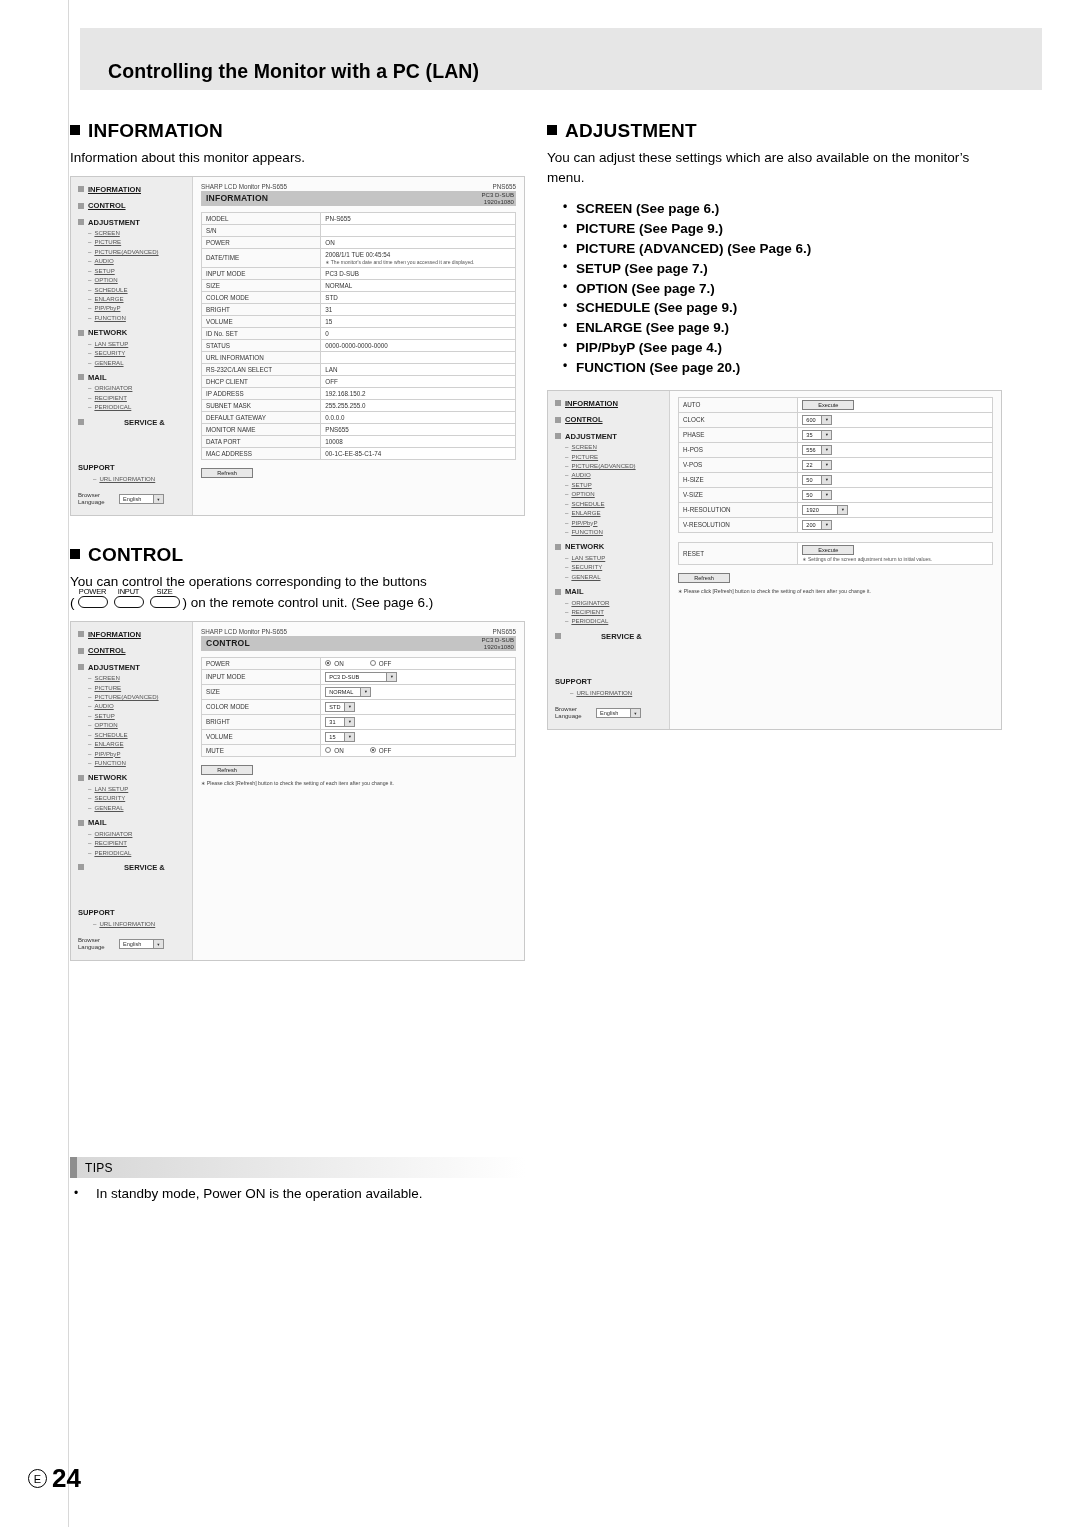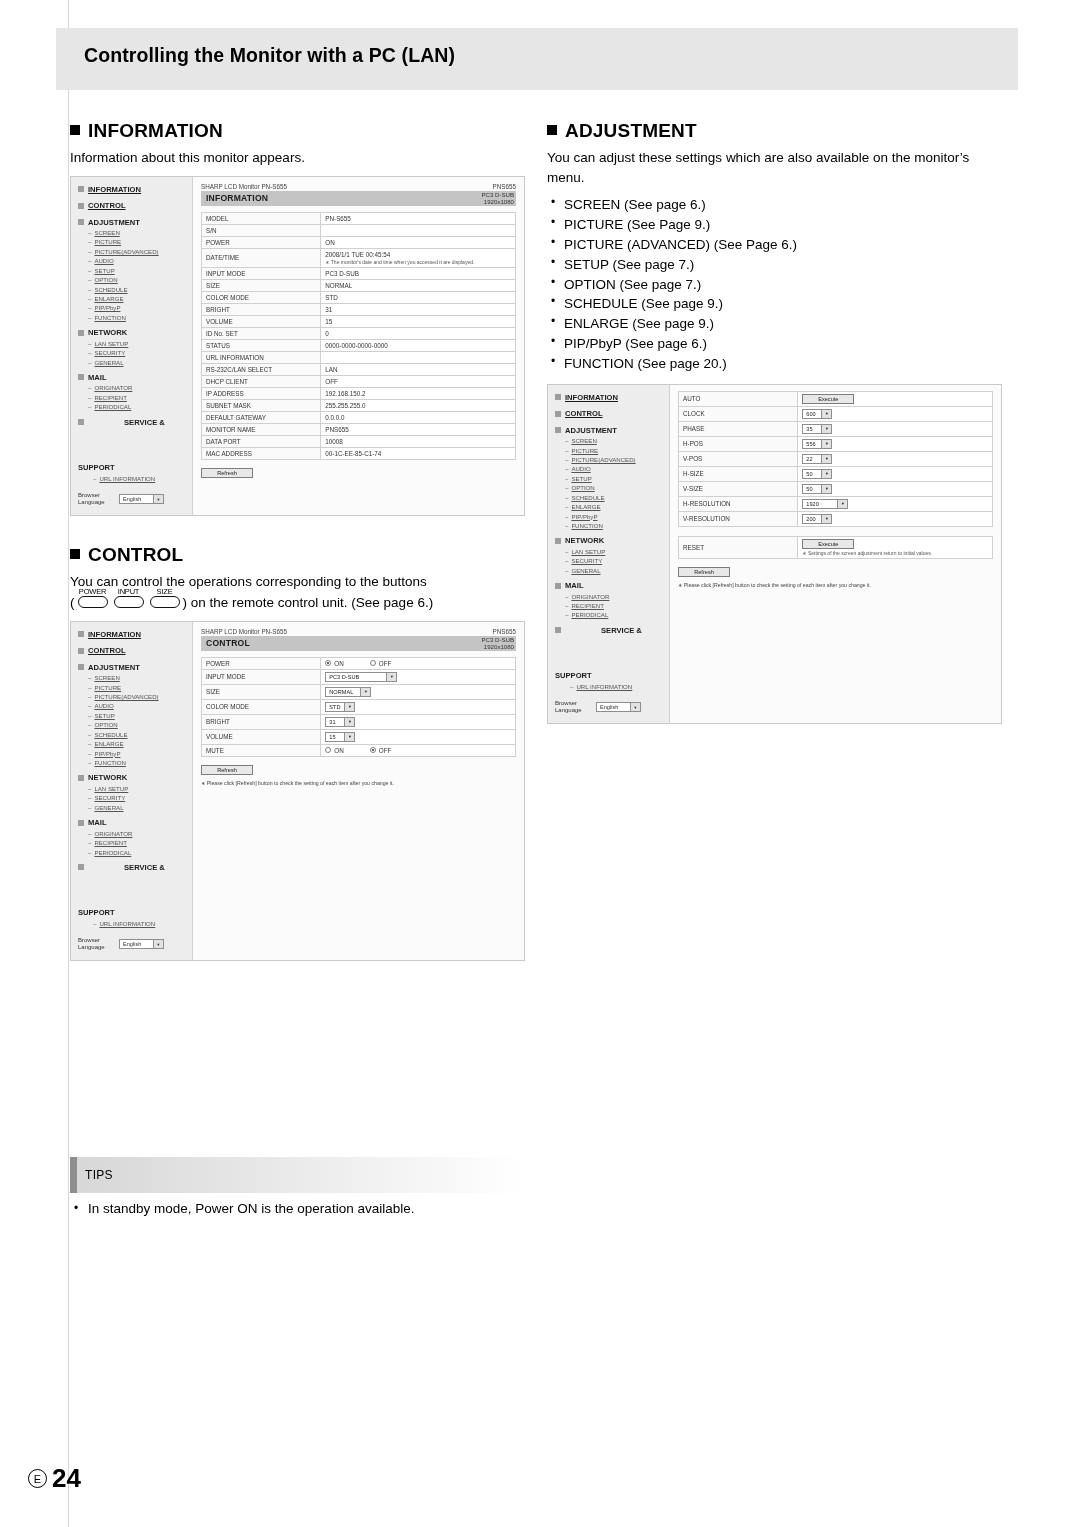--- a/index.html
+++ b/index.html
@@ -10,41 +10,41 @@
     font-family:"Liberation Sans", sans-serif;
     color:#000;
     position:relative;
     overflow:hidden;
   }
   .page-rule {
     position:absolute; left:68px; top:0; width:1px; height:1527px;
     background:#d8d8d8;
   }
   .page-header {
-    position:absolute; left:56px; top:28px; width:962px; height:62px;
+    position:absolute; left:80px; top:28px; width:962px; height:62px;
     background:#e6e6e6;
-    display:flex; align-items:center;
+    display:flex; align-items:flex-end;
   }
   .page-header h1 {
     margin:0 0 7px 28px;
     font-size:19.5px; font-weight:bold; letter-spacing:0.1px;
   }
   .col-left  { position:absolute; left:70px; top:120px; width:455px; }
   .col-right { position:absolute; left:547px; top:120px; width:455px; }
 
   h2.sec {
     margin:0 0 6px 0; font-size:19px; font-weight:bold; letter-spacing:0.2px;
     display:flex; align-items:center;
   }
   h2.sec .bullet {
     display:inline-block; width:10px; height:10px; background:#000;
     margin-right:8px; position:relative; top:-1px;
   }
   p.body { margin:0 0 8px 0; font-size:13.5px; line-height:1.45; }
-  ul.seelist { margin:0; padding:0; list-style:none; }
+  ul.seelist { margin:12px; padding:0; list-style:none;font-weight:bold; }
   ul.seelist li {
     font-size:13.5px; line-height:1.47; padding-left:17px; position:relative;
   }
   ul.seelist li:before {
     content:"\2022"; position:absolute; left:4px; top:-1px; font-size:12px;
   }
 
   
   .shot {
     border:1px solid #c9c9c9; background:#fbfbfb;
@@ -146,27 +146,27 @@
   .rcbtn .cap {
     position:absolute; left:50%; transform:translateX(-50%); top:-10px;
     font-size:7.5px; white-space:nowrap; letter-spacing:-0.2px;
   }
 
   
   .tips {
     position:absolute; left:70px; top:1157px; width:455px;
   }
   .tips .tipsbar {
-    height:36px; display:flex; align-items:center;
+    height:21px; display:flex; align-items:center;
     background:linear-gradient(to right,#d7d7d7 0%, #ffffff 100%);
     border-left:7px solid #8e8e8e; padding-left:8px;
     font-size:12px; letter-spacing:0.3px;text-align:right;
   }
   .tips .tiptext {
-    margin-top:8px; font-size:13.5px; padding-left:18px; position:relative;
+    margin-top:8px; font-size:13.5px; padding-left:26px; position:relative;
   }
   .tips .tiptext:before { content:"\2022"; position:absolute; left:4px; top:0; font-size:12px; }
 
   .pagenum {
     position:absolute; left:28px; top:1463px;
     display:flex; align-items:center; font-size:26px; font-weight:bold;
   }
   .pagenum .ecirc {
     width:19px; height:19px; border:1.6px solid #000; border-radius:50%;
     display:flex; align-items:center; justify-content:center;
@@ -519,21 +519,21 @@
   </h2>
   <p class="body">You can adjust these settings which are also available on the monitor’s menu.</p>
   <ul class="seelist">
     <li>SCREEN (See page 6.)</li>
     <li>PICTURE (See Page 9.)</li>
     <li>PICTURE (ADVANCED) (See Page 6.)</li>
     <li>SETUP (See page 7.)</li>
     <li>OPTION (See page 7.)</li>
     <li>SCHEDULE (See page 9.)</li>
     <li>ENLARGE (See page 9.)</li>
-    <li>PIP/PbyP (See page 6.)</li>
+    <li>PIP/PbyP (See page 4.)</li>
     <li>FUNCTION (See page 20.)</li>
   </ul>
 
   <div class="shot" style="margin-top:10px;">
     <div class="nav">
       <div class="grp">
         <span class="sq"></span>
         <span class="lbl">INFORMATION</span>
       </div>
       <div class="grpspace"></div>

